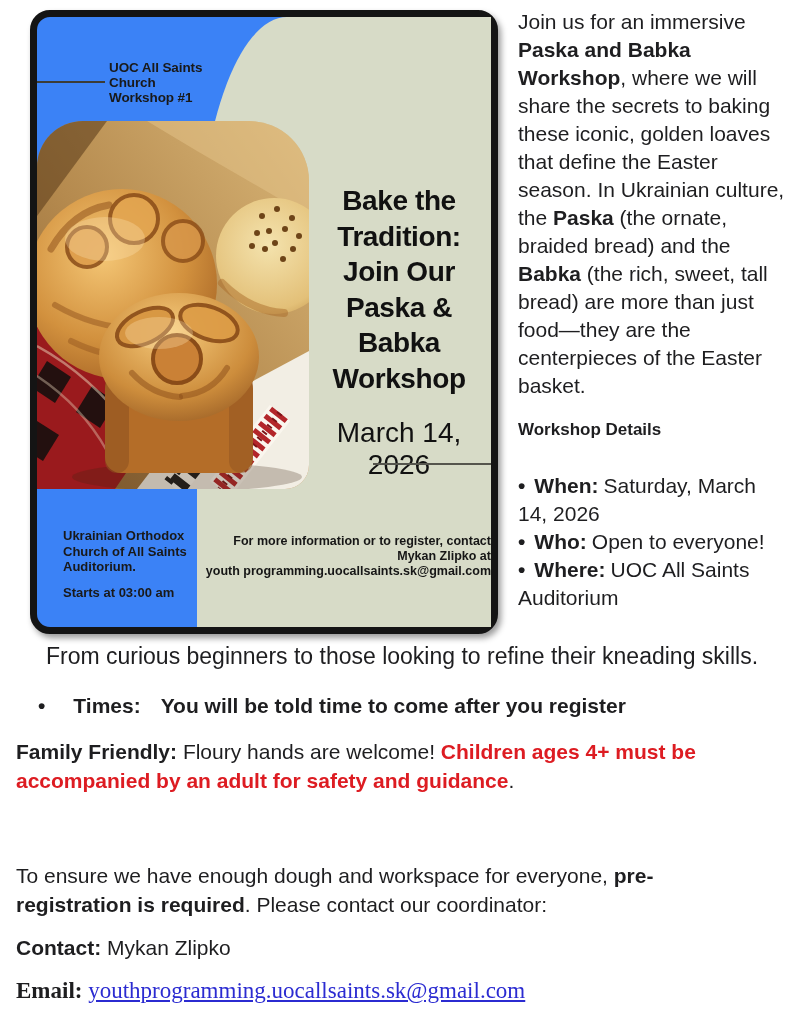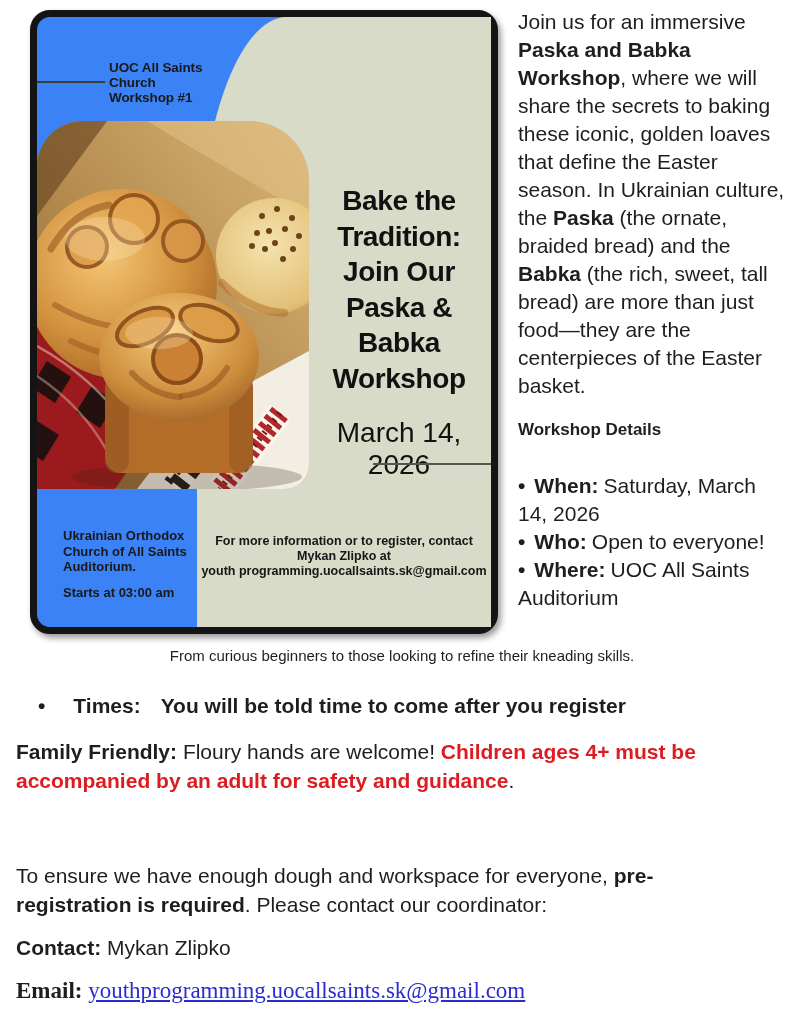--- a/index.html
+++ b/index.html
@@ -20,32 +20,32 @@
   .bread{position:absolute;left:0;top:104px;width:272px;height:368px;overflow:hidden;
          border-radius:46px 60px 24px 0;}
   .flyer-title{position:absolute;left:270px;top:166px;width:184px;text-align:center;
        font-size:28px;line-height:35.5px;font-weight:800;color:#111;letter-spacing:-.4px;}
   .flyer-date{position:absolute;left:270px;top:400px;width:184px;text-align:center;
        font-size:28px;font-weight:400;color:#111;}
   .date-rule{position:absolute;right:0;top:446px;width:118px;height:2px;background:#55554d;}
   .loc{position:absolute;left:26px;top:511px;width:130px;font-size:13px;line-height:15.5px;
        font-weight:700;color:#191919;}
   .start{position:absolute;left:26px;top:568px;font-size:13px;font-weight:700;color:#191919;}
-  .fcontact{position:absolute;left:160px;top:517px;width:294px;text-align:center;
+  .fcontact{position:absolute;left:160px;top:517px;width:294px;text-align:right;
        font-size:12.5px;line-height:15px;font-weight:700;color:#161616;}
 
   
   .right-col{position:absolute;left:518px;top:8px;width:272px;font-size:21px;line-height:28px;}
   .right-col .intro{margin-bottom:16px;}
   .right-col h3{font-size:17px;font-weight:700;margin-bottom:28px;}
   .bullet{margin-bottom:22px;}
   .bch{margin-right:9px;font-weight:700;}
   .bullet b{margin-right:5px;}
   .wrapline{position:absolute;left:0;top:644px;width:804px;text-align:center;
-            font-size:15px;line-height:24px;}
+            font-size:23px;line-height:24px;}
   .times{position:absolute;left:38px;top:694px;font-size:21px;font-weight:700;}
   .times .tlabel{margin-left:28px;}
   .times .ttext{margin-left:20px;}
   .family{position:absolute;left:16px;top:738px;width:752px;font-size:21px;line-height:28.5px;}
   .red{color:#dd1c22;}
   .reg{position:absolute;left:16px;top:814px;font-size:21.5px;font-weight:700;}
   .prereg{position:absolute;left:16px;top:862px;width:752px;font-size:21px;line-height:28.5px;}
   .contactline{position:absolute;left:16px;top:936px;font-size:21px;}
   .emailline{position:absolute;left:16px;top:978px;font-family:"Liberation Serif",serif;
              font-size:23px;}

